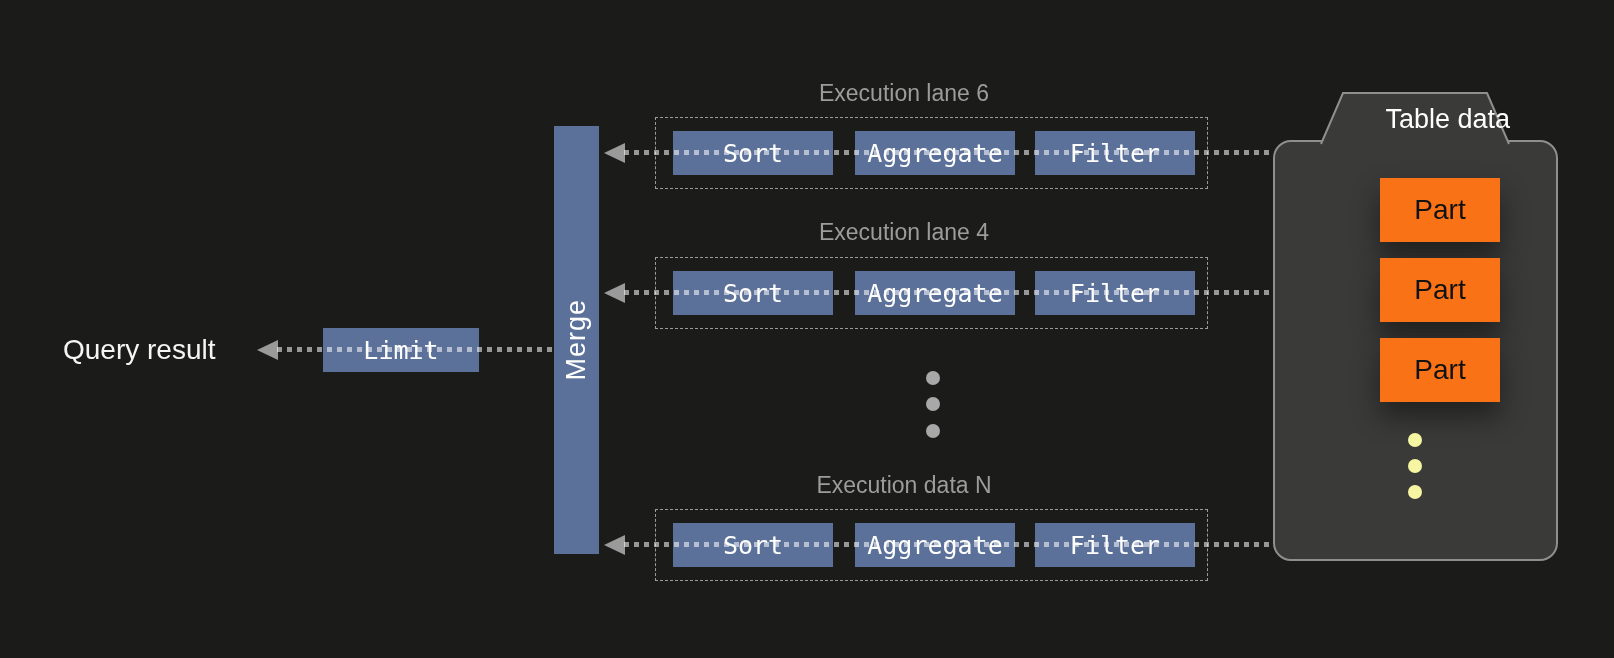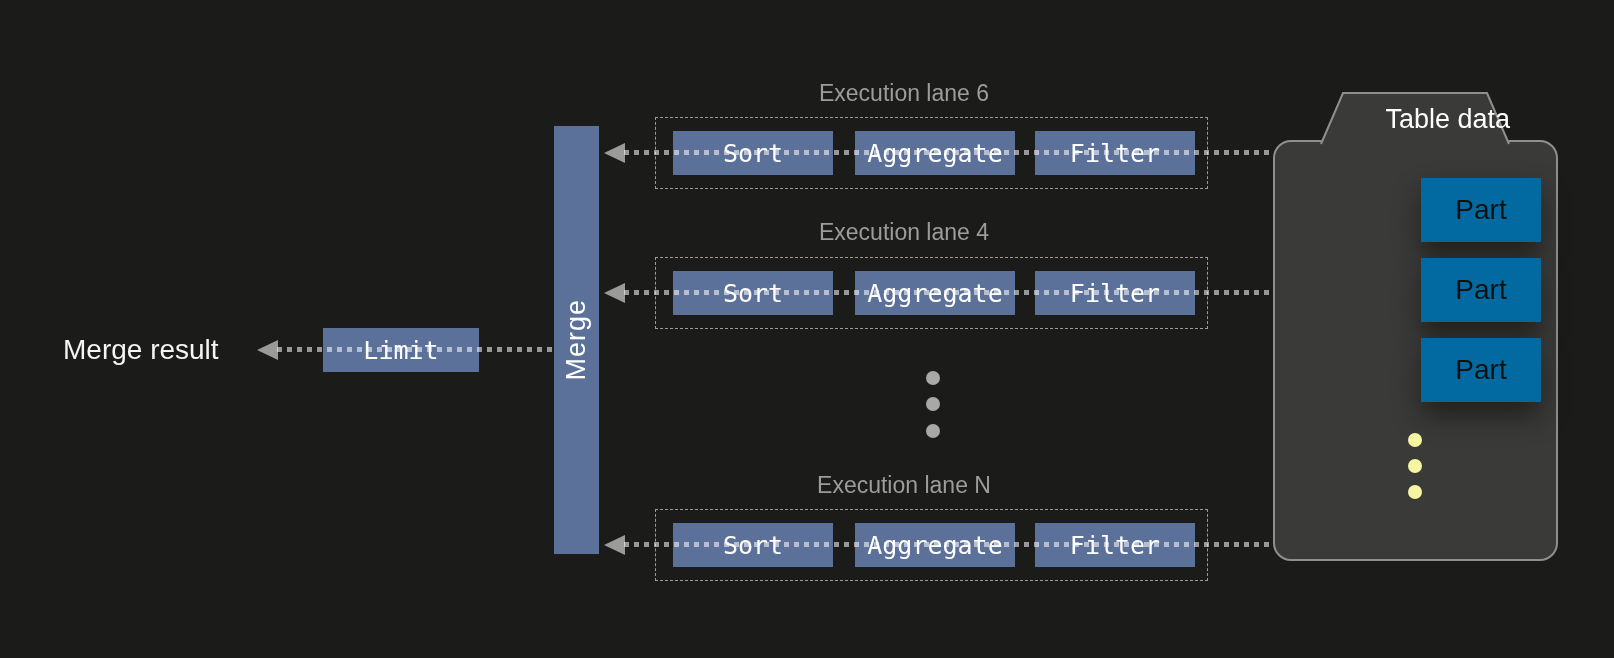--- a/index.html
+++ b/index.html
@@ -57,32 +57,32 @@
     position:absolute; left:1273px; top:140px; width:285px; height:421px;
     background:#3a3a39; border:2px solid #8f8f8f; border-radius:18px;
     box-sizing:border-box; z-index:1;
   }
   #table-tab { position:absolute; left:1320px; top:91px; z-index:3; }
   #table-title {
     position:absolute; left:1320px; top:104px; width:190px; text-align:right;
     color:#ffffff; font-size:27px; z-index:4;
   }
   .part {
-    position:absolute; left:1421px; width:120px; height:64px;
-    background:#0369a1; color:#111; font-size:28px;
+    position:absolute; left:1380px; width:120px; height:64px;
+    background:#f97316; color:#111; font-size:28px;
     display:flex; align-items:center; justify-content:center; z-index:2;
     box-shadow:0 14px 28px rgba(0,0,0,0.45);
   }
 </style>
 </head>
 <body>
 
 <div id="canvas">
 
-  <div id="query-result" class="sans">Merge result</div>
+  <div id="query-result" class="sans">Query result</div>
   <div class="arrow-left" style="left:257px; top:340px;"></div>
   <div class="dotline" style="left:277px; top:347px; width:277px;"></div>
   <div class="op" id="limit-box">
     <span>Limit</span>
   </div>
 
   <div id="merge-bar">
     <span>Merge</span>
   </div>
 
@@ -111,21 +111,21 @@
   <div class="op" style="left:1035px; top:271px;">
     <span>Filter</span>
     </div>
   <div class="arrow-left" style="left:604px; top:283px;"></div>
   <div class="dotline" style="left:624px; top:290px; width:649px;"></div>
 
   <div class="dot dot-gray" style="left:926px; top:371px;"></div>
   <div class="dot dot-gray" style="left:926px; top:397px;"></div>
   <div class="dot dot-gray" style="left:926px; top:424px;"></div>
 
-  <div class="lane-label sans" style="top:471px;">Execution lane N</div>
+  <div class="lane-label sans" style="top:471px;">Execution data N</div>
   <div class="lane-frame" style="top:509px;"></div>
   <div class="op" style="left:673px; top:523px;">
     <span>Sort</span>
     </div>
   <div class="op" style="left:855px; top:523px;">
     <span>Aggregate</span>
     </div>
   <div class="op" style="left:1035px; top:523px;">
     <span>Filter</span>
     </div>

